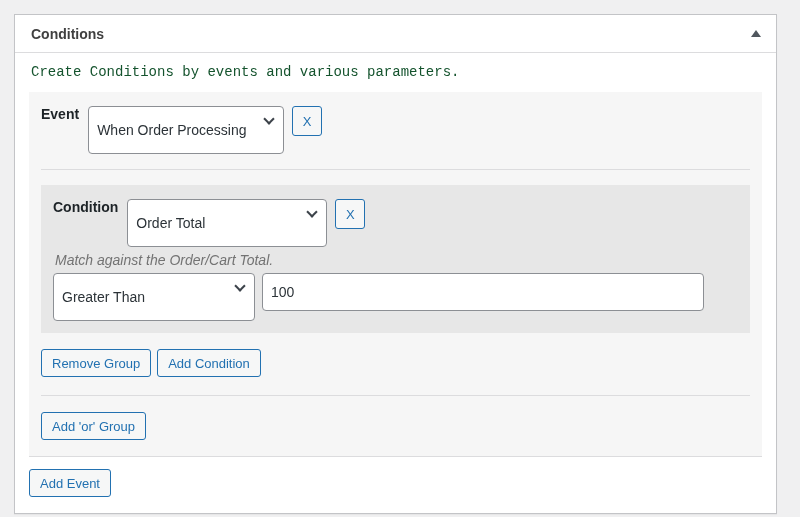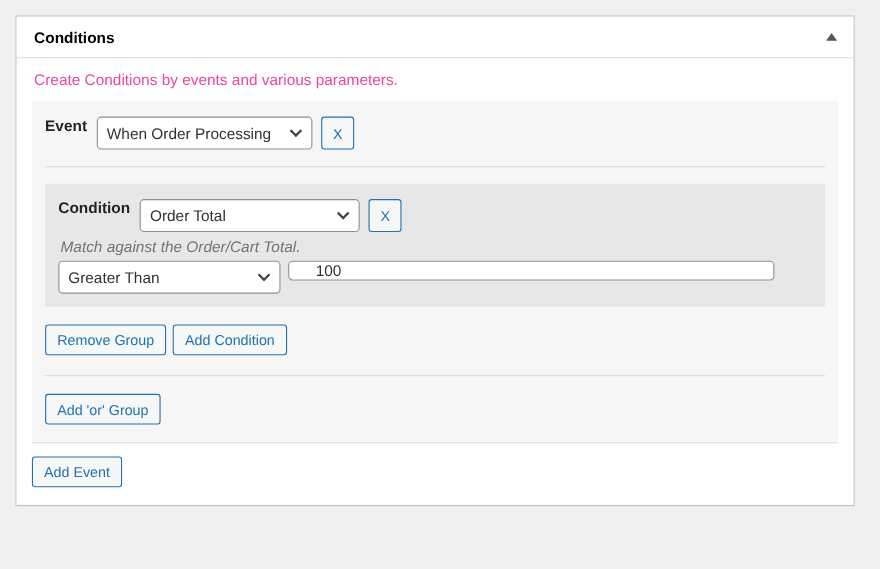--- a/index.html
+++ b/index.html
@@ -26,52 +26,52 @@
     align-items: center;
     justify-content: space-between;
     height: 38px;
     padding: 0 2px 0 16px;
     border-bottom: 1px solid #dcdcde;
   }
   .postbox-title {
     margin: 0;
     font-size: 14px;
     font-weight: bold;
-    color: #000000;
+    color: #404040;
   }
   .toggle-btn {
     width: 36px;
     height: 36px;
     display: flex;
     align-items: center;
     justify-content: center;
     background: transparent;
     border: 0;
     cursor: pointer;
   }
   .triangle-up {
     width: 0; height: 0;
     border-left: 5px solid transparent;
     border-right: 5px solid transparent;
     border-bottom: 7px solid #50575e;
   }
   .inside { padding: 0 14px 16px; }
-  .desc { margin: 11px 2px 12px; color: #ec4899; }
+  .desc { margin: 11px 2px 12px; color: #14532d; font-family: Liberation Mono, monospace; }
   .event-block {
     background: #f6f6f6;
     border-bottom: 1px solid #dcdcde;
     padding: 14px 12px 16px;
   }
   .row { display: flex; align-items: flex-start; }
   .lbl { font-weight: bold; margin-right: 9px; white-space: nowrap; }
   .select-wrap { position: relative; display: inline-block; }
   .wp-select {
     appearance: none;
     -webkit-appearance: none;
-    height: 30px;
+    height: 48px;
     border: 1px solid #8c8f94;
     border-radius: 4px;
     background: #fff;
     color: #2c3338;
     font-size: 14px;
     font-family: inherit;
     padding: 0 30px 0 8px;
   }
   .event-select { width: 196px; }
   .condition-select { width: 200px; }
@@ -118,30 +118,30 @@
   .condition-group {
     background: #e7e7e7;
     padding: 14px 12px 12px;
   }
   .help {
     margin: 5px 2px;
     font-style: italic;
     color: #737373;
   }
   .value-input {
-    height: 18px;
+    height: 38px;
     width: 442px;
     margin-left: 7px;
     border: 1px solid #8c8f94;
     border-radius: 4px;
     background: #fff;
     color: #2c3338;
     font-size: 14px;
     font-family: inherit;
-    padding: 0 24px;
+    padding: 0 8px;
   }
   .btn-row { margin-top: 16px; }
   .btn-row .btn + .btn { margin-left: 6px; }
   .add-event-btn { margin-top: 12px; }
 </style>
 </head>
 <body>
 
 <div class="postbox">
 

